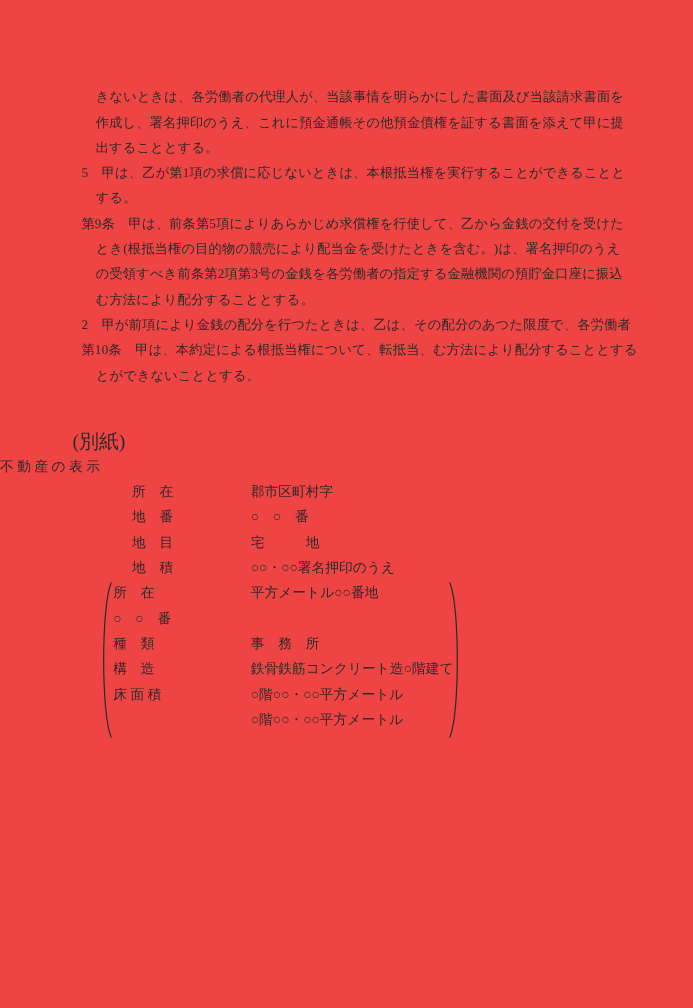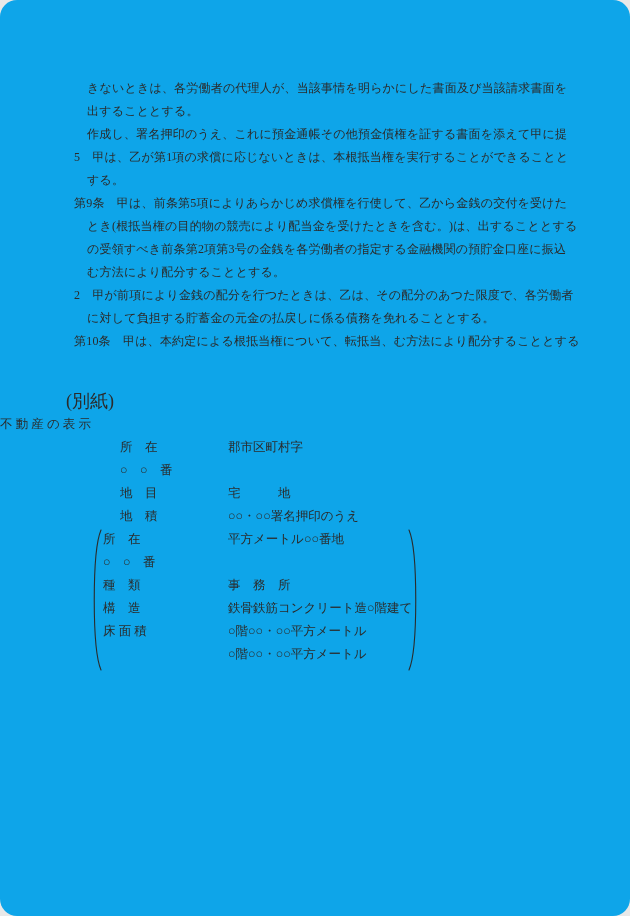--- a/index.html
+++ b/index.html
@@ -1,23 +1,22 @@
 <!DOCTYPE html>
 <html><head>
 <meta charset="utf-8">
 <style>
   html,body{margin:0;padding:0;background:#e8e8e8;}
   .page{
     position:relative;
     width:630px;height:916px;
-    background:#0ea5e9;
+    background:#ef4444;
     color:#2b2b2b;
     font-family:"Liberation Serif","DejaVu Serif",serif;
     overflow:hidden;
-    border-radius:17px;
   }
   
   .main-text{
     position:absolute;left:74px;top:77px;width:500px;
     font-size:12px;
   }
   .main-text .line{
     height:23px;line-height:23px;white-space:nowrap;
     letter-spacing:0.2px;
   }
@@ -44,56 +43,57 @@
 </style>
 </head>
 <body>
 
 <div class="page">
 
   <div class="main-text">
 
       <div class="line indent">きないときは、各労働者の代理人が、当該事情を明らかにした書面及び当該請求書面を</div>
 
+      <div class="line indent">作成し、署名押印のうえ、これに預金通帳その他預金債権を証する書面を添えて甲に提</div>
+
       <div class="line indent">出することとする。</div>
-
-      <div class="line indent">作成し、署名押印のうえ、これに預金通帳その他預金債権を証する書面を添えて甲に提</div>
 
       <div class="line">5　甲は、乙が第1項の求償に応じないときは、本根抵当権を実行することができることと</div>
 
       <div class="line indent">する。</div>
 
       <div class="line">第9条　甲は、前条第5項によりあらかじめ求償権を行使して、乙から金銭の交付を受けた</div>
 
-      <div class="line indent">とき(根抵当権の目的物の競売により配当金を受けたときを含む。)は、出することとする</div>
+      <div class="line indent">とき(根抵当権の目的物の競売により配当金を受けたときを含む。)は、署名押印のうえ</div>
 
       <div class="line indent">の受領すべき前条第2項第3号の金銭を各労働者の指定する金融機関の預貯金口座に振込</div>
 
       <div class="line indent">む方法により配分することとする。</div>
 
       <div class="line">2　甲が前項により金銭の配分を行つたときは、乙は、その配分のあつた限度で、各労働者</div>
 
-      <div class="line indent">に対して負担する貯蓄金の元金の払戻しに係る債務を免れることとする。</div>
 
       <div class="line">第10条　甲は、本約定による根抵当権について、転抵当、む方法により配分することとする</div>
 
+      <div class="line indent">とができないこととする。</div>
     </div>
 
   <div class="besshi">(別紙)</div>
 
   <div class="fudosan-heading">不 動 産 の 表 示</div>
 
   <div class="prop-block land-block">
 
       <div class="row">
         <span class="lbl">所　在</span>
         <span class="val">郡市区町村字</span>
       </div>
 
       <div class="row">
+        <span class="lbl">地　番</span>
         <span class="val">○　○　番</span>
       </div>
 
       <div class="row">
         <span class="lbl">地　目</span>
         <span class="val">宅　　　地</span>
       </div>
 
       <div class="row">
         <span class="lbl">地　積</span>

